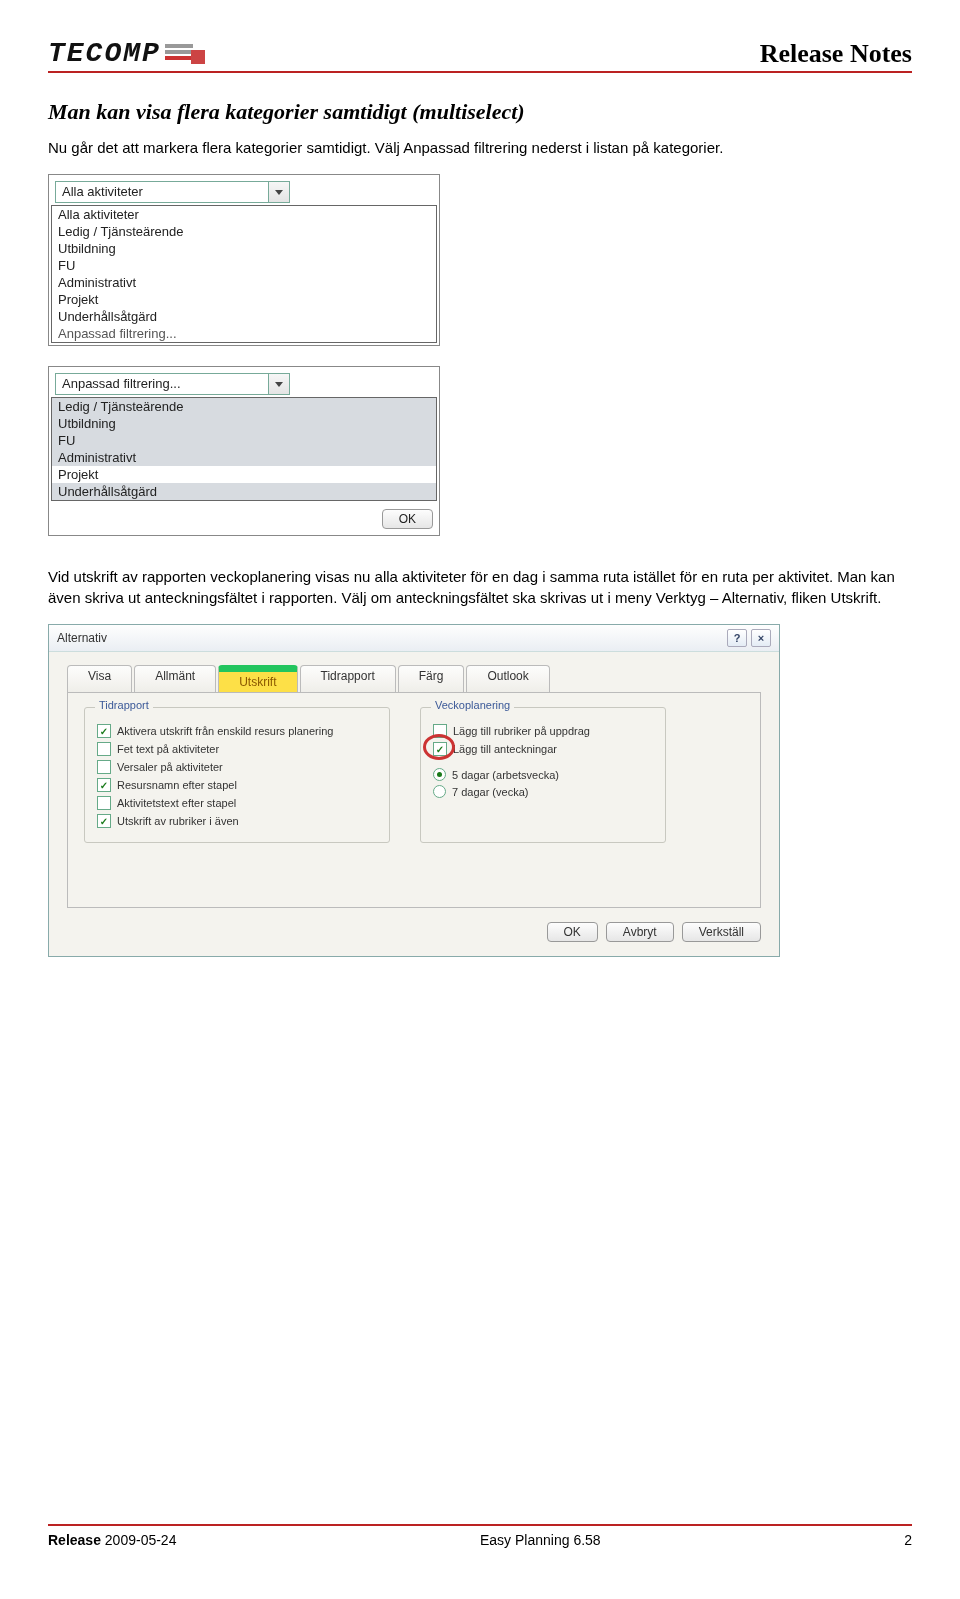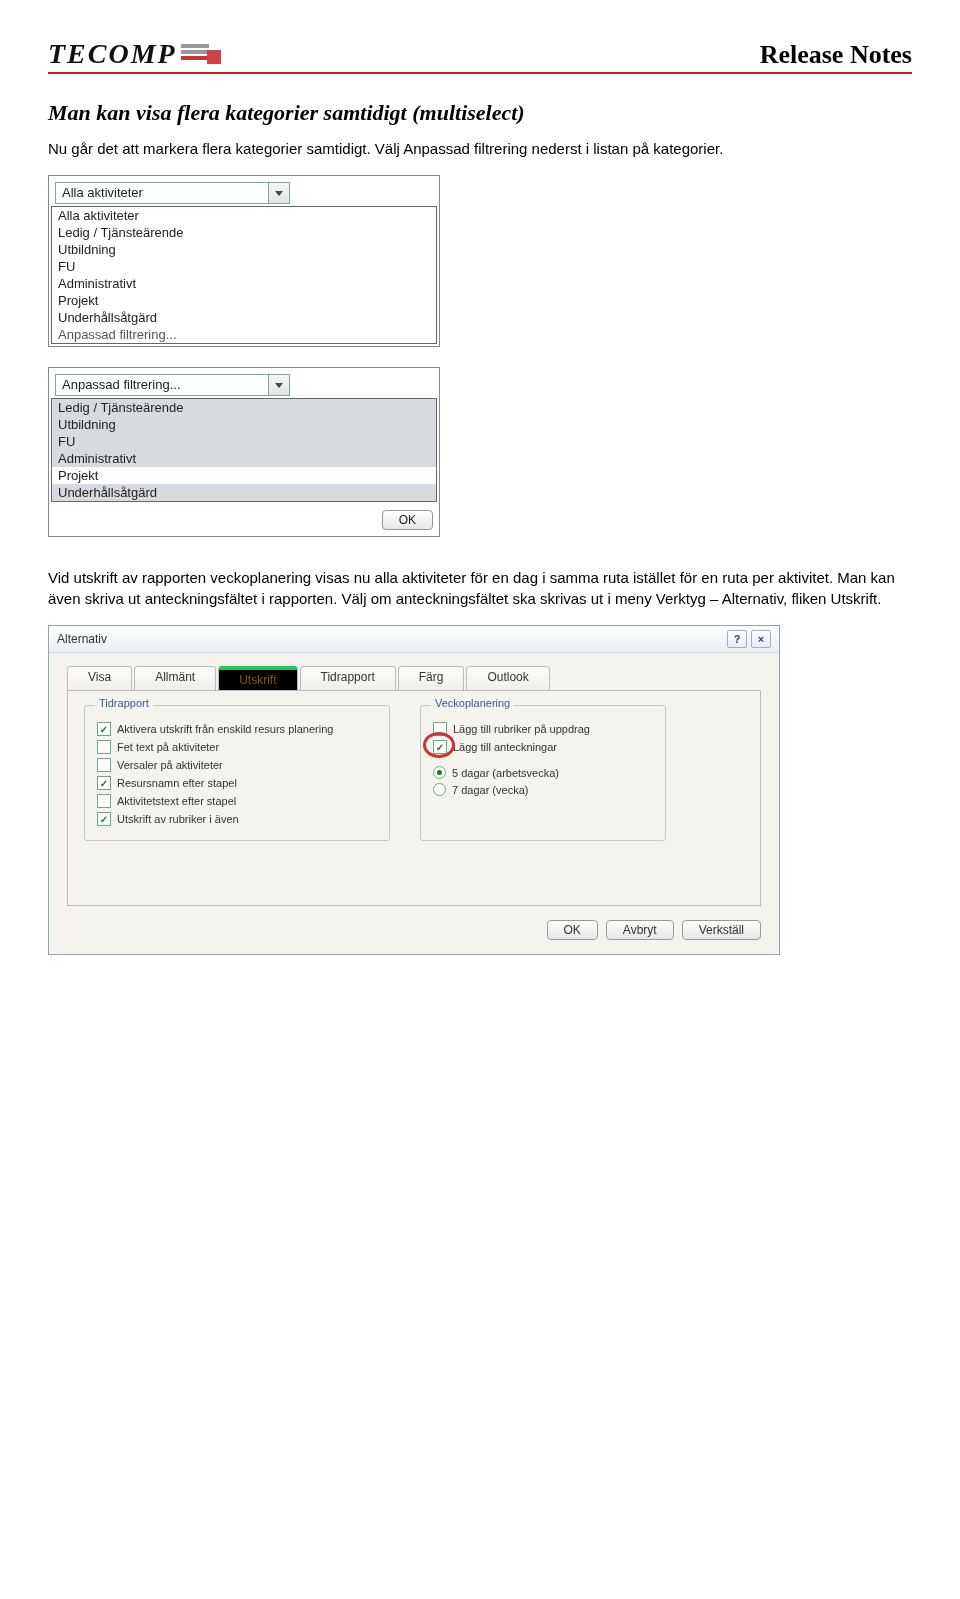--- a/index.html
+++ b/index.html
@@ -18,21 +18,21 @@
   }
   .header {
     display: flex;
     justify-content: space-between;
     align-items: flex-end;
     border-bottom: 2px solid #b22;
     padding-bottom: 2px;
     margin-bottom: 26px;
   }
   .logo {
-    font-family: Liberation Serif, serif;
+    font-family: Liberation Mono, monospace;
     font-weight: 900;
     font-size: 28px;
     letter-spacing: 2px;
     font-style: italic;
     color: #111;
     position: relative;
     display: flex;
     align-items: center;
   }
   .logo-glyph {
@@ -186,22 +186,22 @@
     border: 1px solid #bbb;
     border-bottom: 1px solid #f4f3ee;
     border-radius: 4px 4px 0 0;
     padding: 3px 20px;
     background: linear-gradient(#fdfdfc,#efeee9);
     font-size: 12px;
     position: relative;
     top: 1px;
   }
   .tab.active {
-    background: #000000;
-    border-top: 4px solid #22c55e;
+    background: #fde047;
+    border-top: 7px solid #22c55e;
     color: #8a5800;
   }
   .tab-body {
     border: 1px solid #bbb;
     margin: 0 18px 14px 18px;
     padding: 14px 16px 64px 16px;
     background: #f4f3ee;
     display: flex;
     gap: 30px;
     position: relative;
@@ -403,14 +403,22 @@
         <div class="circle-mark" style="left:2px;top:26px"></div>
       </div>
     </div>
     <div class="dlg-buttons">
       <div class="btn">OK</div>
       <div class="btn">Avbryt</div>
       <div class="btn">Verkställ</div>
     </div>
   </div>
 
+  <div class="footer">
+    <span>
+      <span class="bold">Release</span>
+      <span>2009-05-24</span>
+    </span>
+    <span>Easy Planning 6.58</span>
+    <span>2</span>
+  </div>
 
 </div>
 
 </body></html>

